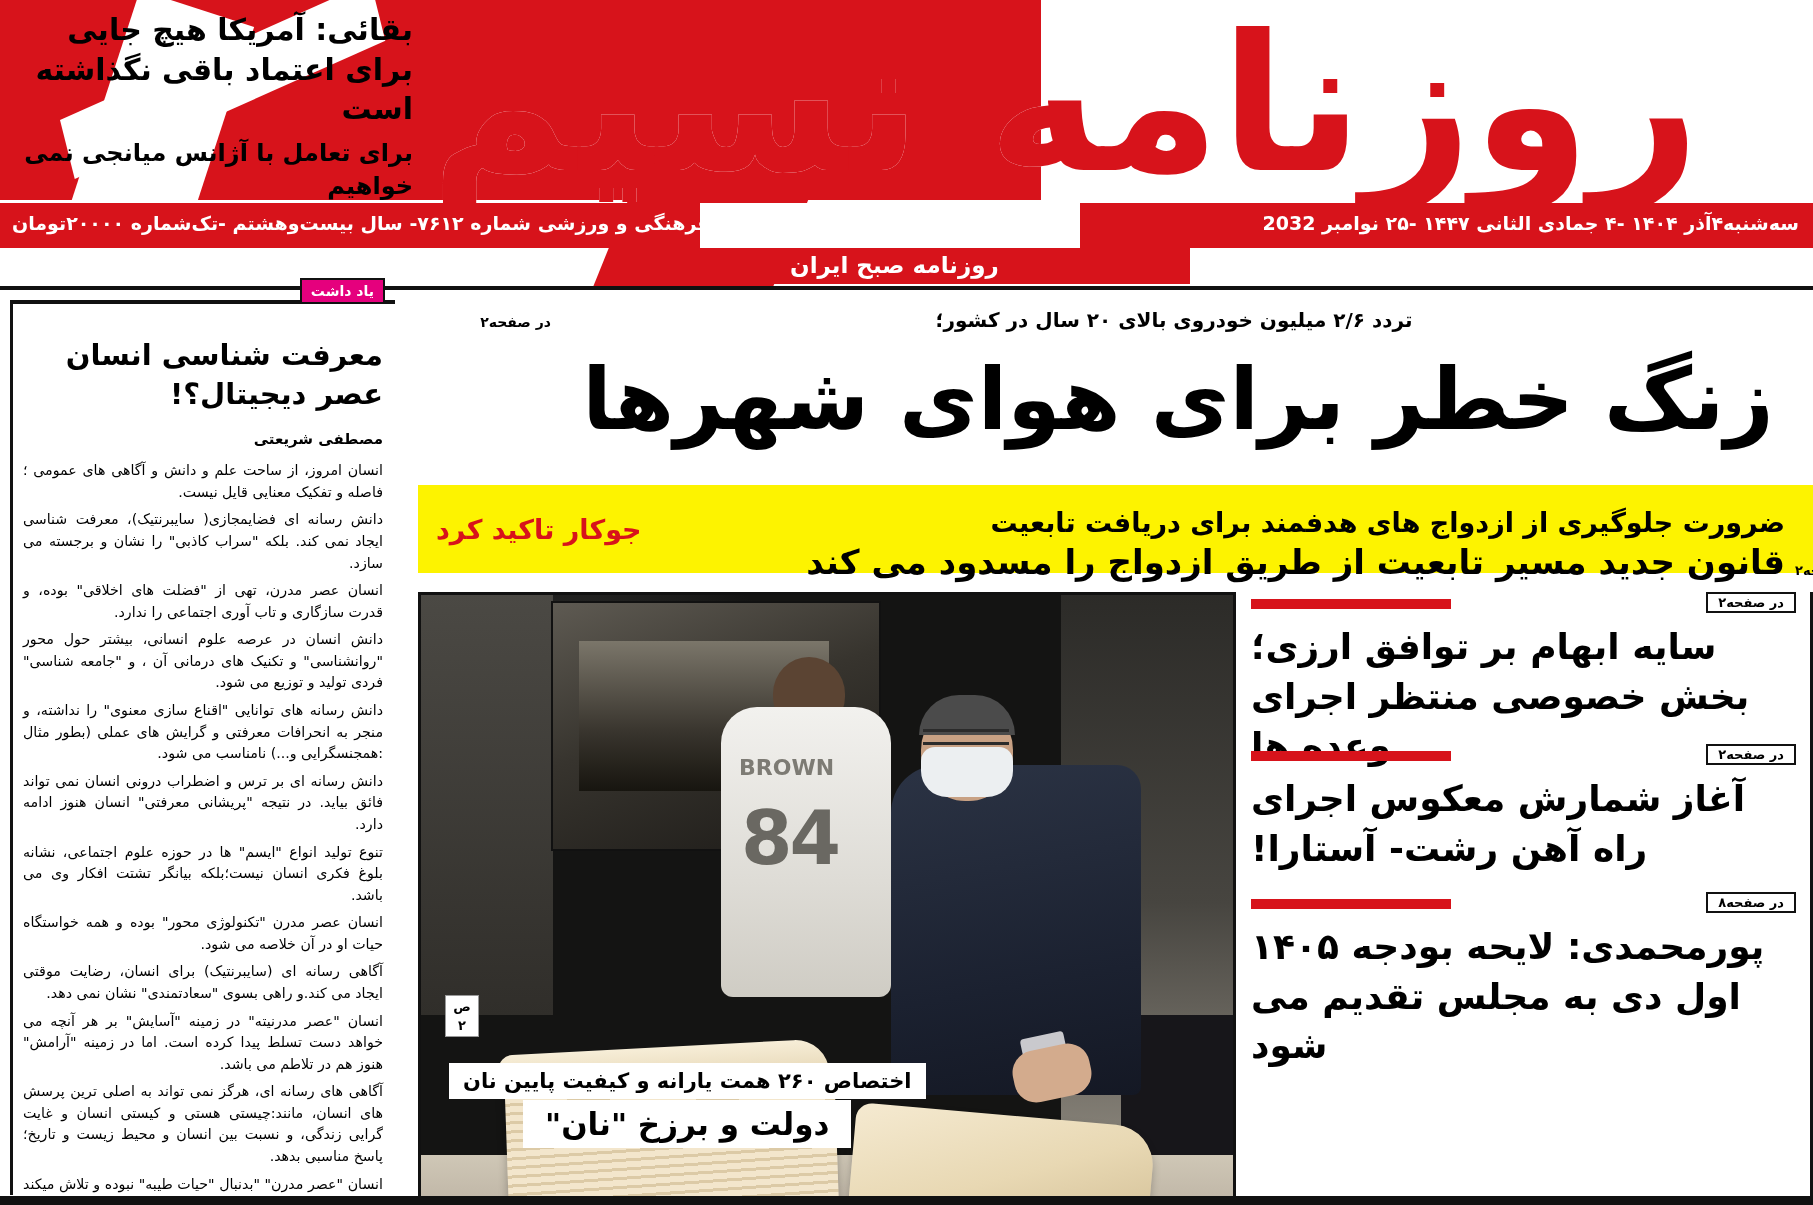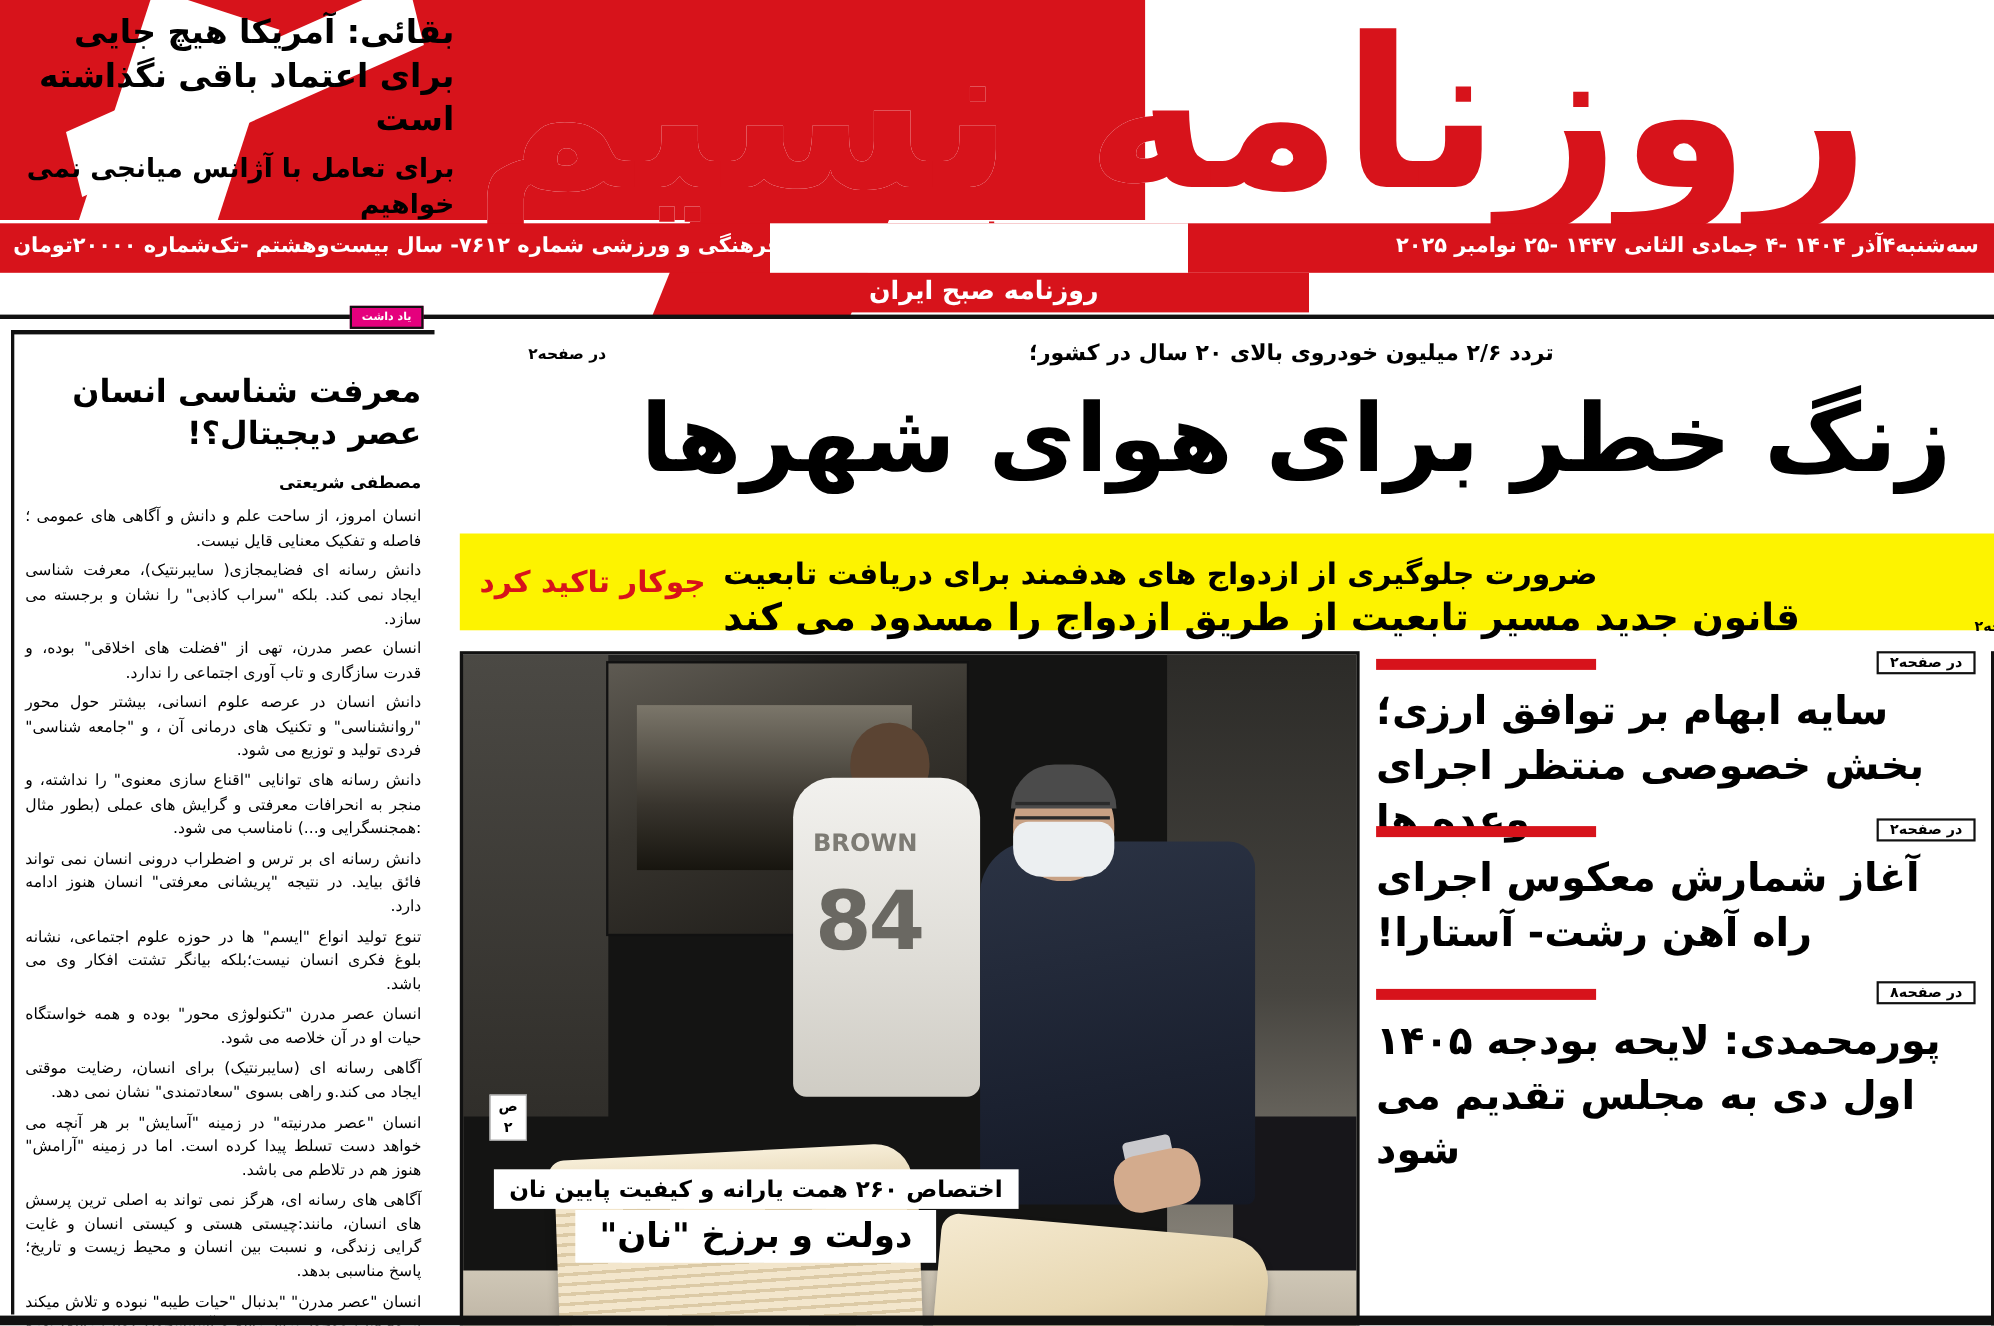--- a/index.html
+++ b/index.html
@@ -177,21 +177,21 @@
     border-top: 4px solid #111;
     padding: 10px 12px 0 10px;
     direction: rtl;
     text-align: justify;
   }
   #left-col .kicker {
     position: absolute;
     right: 10px; top: -26px;
     background: #e5007d;
     color: #ffffff;
-    font-size: 10px;
+    font-size: 14px;
     font-weight: 800;
     padding: 3px 9px;
     border: 2px solid #111;
     direction: rtl;
   }
   #left-col h2 {
     margin: 22px 0 0 0;
     font-size: 29px;
     font-weight: 700;
     line-height: 1.35;
@@ -250,23 +250,23 @@
     position: absolute;
     left: 18px; top: 185px;
     width: 1395px; height: 88px;
     background: #fdf300;
     display: flex;
     align-items: center;
     direction: rtl;
   }
   #yellow-bar .yb-text {
     flex: 1;
-    text-align: left;
-    direction: rtl;
-    padding-right: 15px;
+    text-align: right;
+    direction: rtl;
+    padding-right: 28px;
     margin-top: 32px;
   }
   #yellow-bar .yb-l1 {
     font-size: 27px;
     font-weight: 800;
     line-height: 1.28;
   }
   #yellow-bar .yb-l2 {
     font-size: 34px;
     font-weight: 800;
@@ -545,21 +545,21 @@
 
   <div id="top-left-story">
     <div class="hl">بقائی: آمریکا هیچ جایی برای اعتماد باقی نگذاشته است</div>
     <div class="sub">برای تعامل با آژانس میانجی نمی خواهیم</div>
     <div class="page-ref">در صفحه۸</div>
   </div>
 
   <div id="info-strip">
     <div class="strip-left">سیاسی ، اجتماعی ، فرهنگی و ورزشی    شماره ۷۶۱۲- سال بیست‌وهشتم -تک‌شماره ۲۰۰۰۰تومان</div>
     <div class="cut"></div>
-    <div class="strip-right">سه‌شنبه۴آذر ۱۴۰۴ -۴ جمادی الثانی ۱۴۴۷ -۲۵ نوامبر ۲۰۲۵</div>
+    <div class="strip-right">سه‌شنبه۴آذر ۱۴۰۴ -۴ جمادی الثانی ۱۴۴۷ -۲۵ نوامبر 2032</div>
   </div>
 </div>
 
 <div id="mast-rule"></div>
 
 <div id="left-col">
   <div class="kicker">یاد داشت</div>
 
   <h2>معرفت شناسی انسان عصر دیجیتال؟!</h2>
   <div class="byline">مصطفی شریعتی</div>

